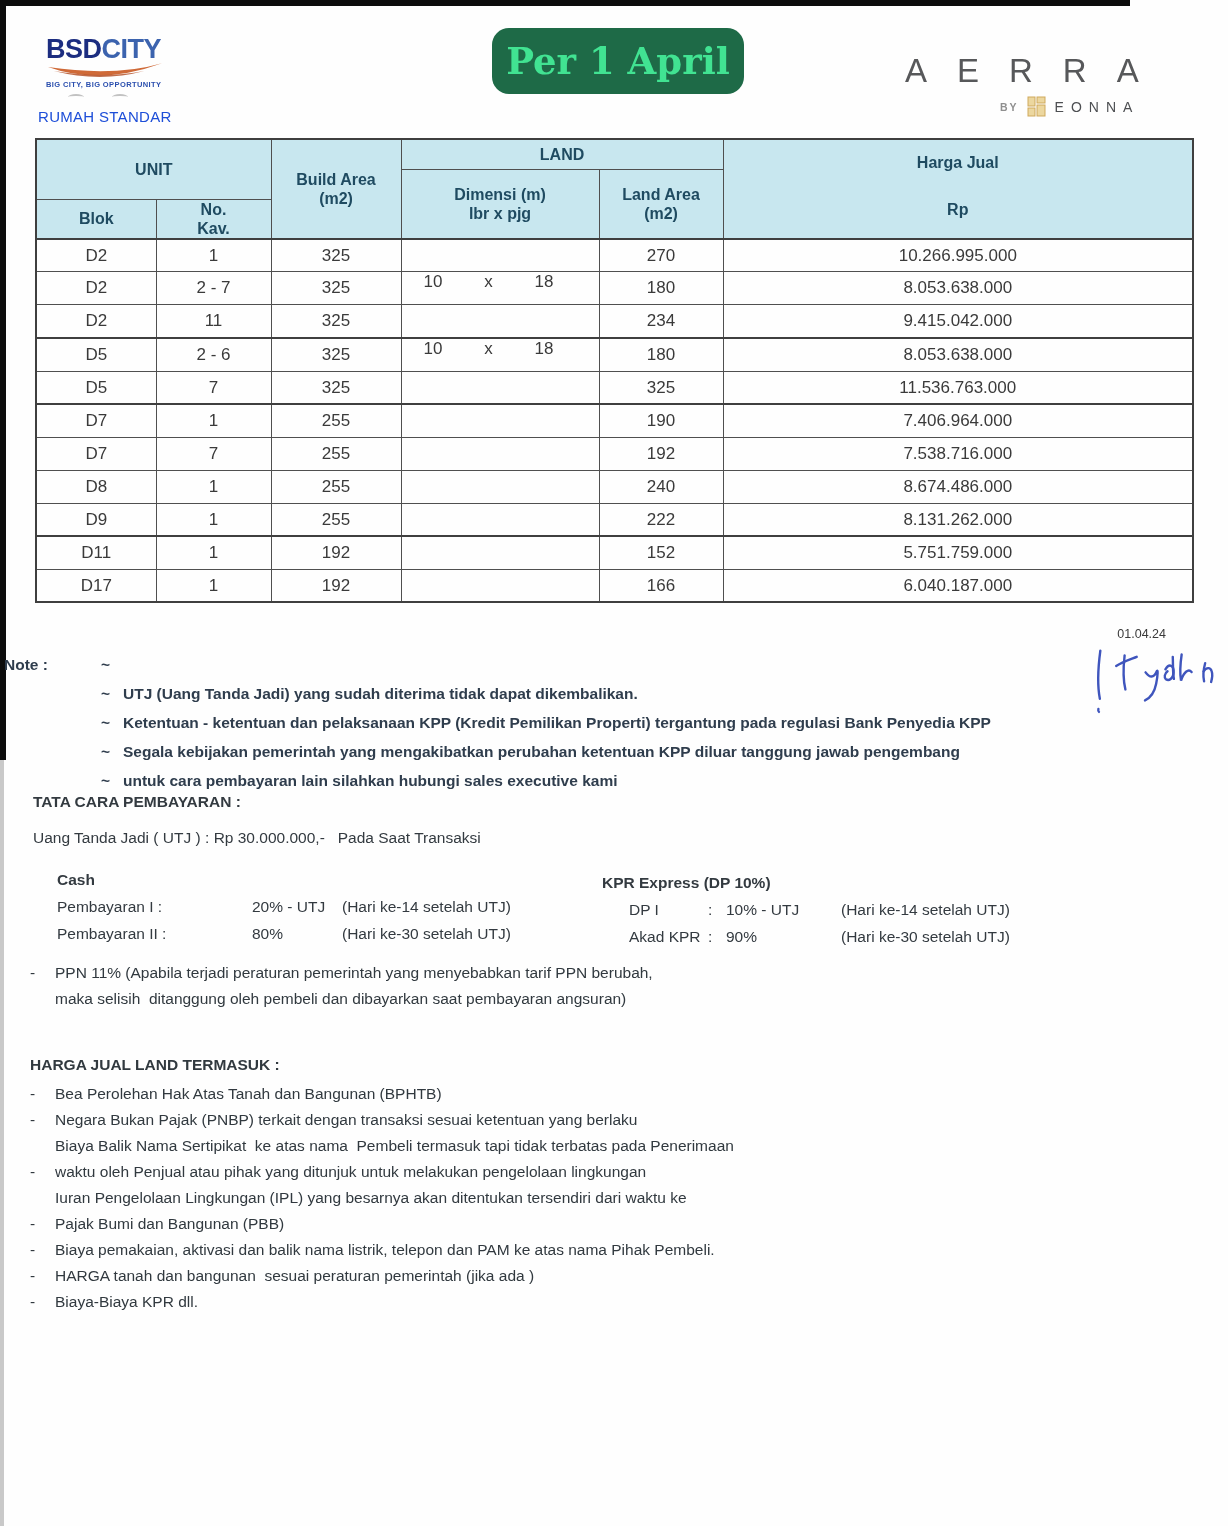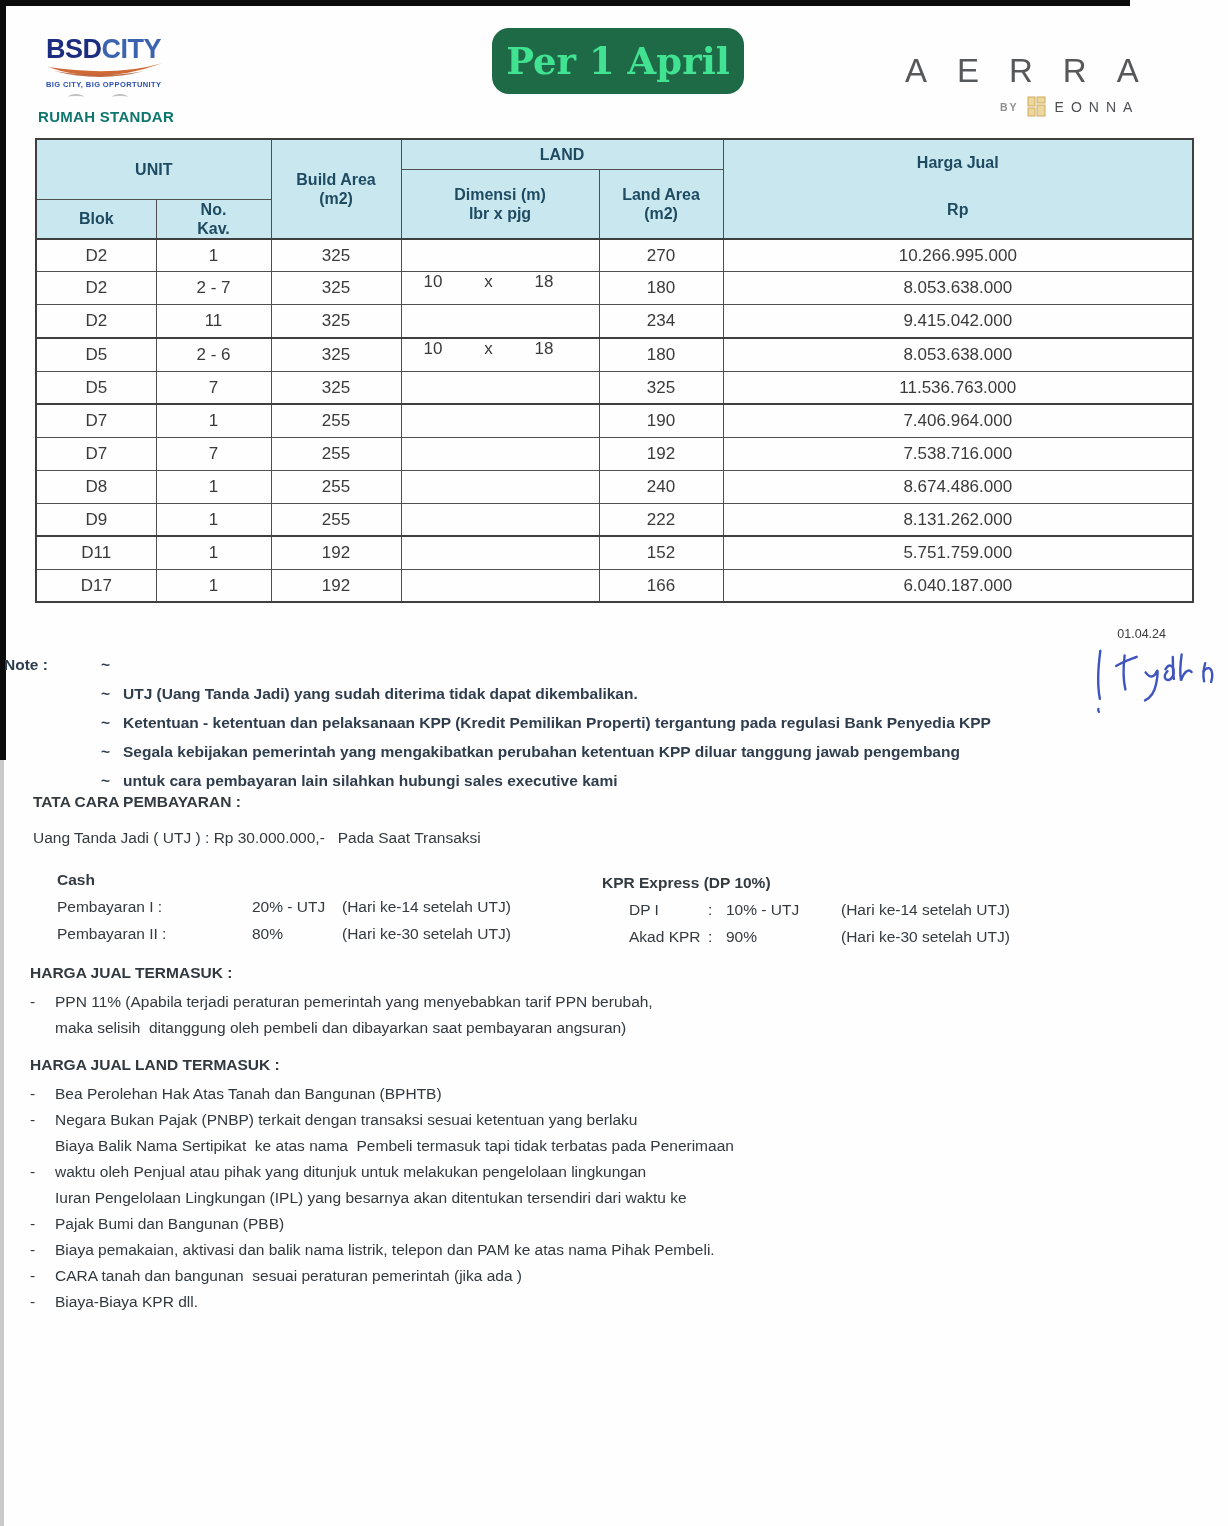--- a/index.html
+++ b/index.html
@@ -21,21 +21,21 @@
 
   
   .logo{position:absolute;left:46px;top:36px;width:150px;}
   .logo-text{font-weight:800;font-size:27px;letter-spacing:-.5px;line-height:1;}
   .logo-text .bsd{color:var(--bsd-navy);}
   .logo-text .city{color:var(--bsd-blue);font-weight:700;}
   .swoosh{display:block;margin-top:-2px;width:118px;height:20px;}
   .tagline{font-size:7.5px;font-weight:700;color:#2b4fae;letter-spacing:.4px;margin-top:-1px;white-space:nowrap;}
   .carets{margin-top:5px;display:flex;gap:28px;padding-left:22px;}
   .carets i{display:block;width:16px;height:6px;border-top:2px solid #c2c2c2;border-radius:50%;}
-  .doc-type{position:absolute;left:38px;top:108px;font-size:15px;font-weight:700;color:#0f766e;letter-spacing:.3px;}
+  .doc-type{position:absolute;left:38px;top:108px;font-size:15px;font-weight:400;color:#1d4ed8;letter-spacing:.3px;}
 
   .badge{
     position:absolute;left:492px;top:28px;width:252px;height:66px;border-radius:17px;
     background:var(--badge-bg);color:var(--badge-text);
     display:flex;align-items:center;justify-content:center;
     font-family:"DejaVu Serif","Liberation Serif",serif;font-weight:700;font-size:37px;
   }
 
   .aerra{position:absolute;left:905px;top:52px;font-size:33px;color:var(--brand-gray);letter-spacing:30px;font-weight:400;}
   .byline{position:absolute;left:1000px;top:96px;display:flex;align-items:center;gap:7px;}
@@ -400,21 +400,20 @@
       <span class="k2">10% - UTJ</span>
       <span class="k3">(Hari ke-14 setelah UTJ)</span>
       <span class="k0">Akad KPR</span>
       <span class="k1">:</span>
       <span class="k2">90%</span>
       <span class="k3">(Hari ke-30 setelah UTJ)</span>
     </div>
 </div>
 
 <div class="section included">
-  <div class="h">HARGA JUAL TERMASUK :</div>
   <div>
       <div class="sec-item">
         <span class="dash">-</span>
         <div class="lines">
           <div class="line">PPN 11% (Apabila terjadi peraturan pemerintah yang menyebabkan tarif PPN berubah,</div>
           <div class="line">maka selisih  ditanggung oleh pembeli dan dibayarkan saat pembayaran angsuran)</div>
         </div>
       </div>
     </div>
 </div>
@@ -450,21 +449,21 @@
       </div>
       <div class="sec-item">
         <span class="dash">-</span>
         <div class="lines">
           <div class="line">Biaya pemakaian, aktivasi dan balik nama listrik, telepon dan PAM ke atas nama Pihak Pembeli.</div>
         </div>
       </div>
       <div class="sec-item">
         <span class="dash">-</span>
         <div class="lines">
-          <div class="line">CARA tanah dan bangunan  sesuai peraturan pemerintah (jika ada )</div>
+          <div class="line">HARGA tanah dan bangunan  sesuai peraturan pemerintah (jika ada )</div>
         </div>
       </div>
       <div class="sec-item">
         <span class="dash">-</span>
         <div class="lines">
           <div class="line">Biaya-Biaya KPR dll.</div>
         </div>
       </div>
     </div>
 </div>

